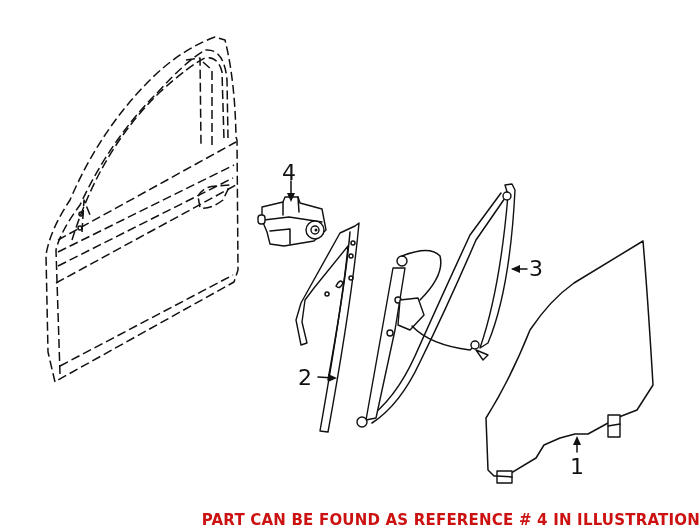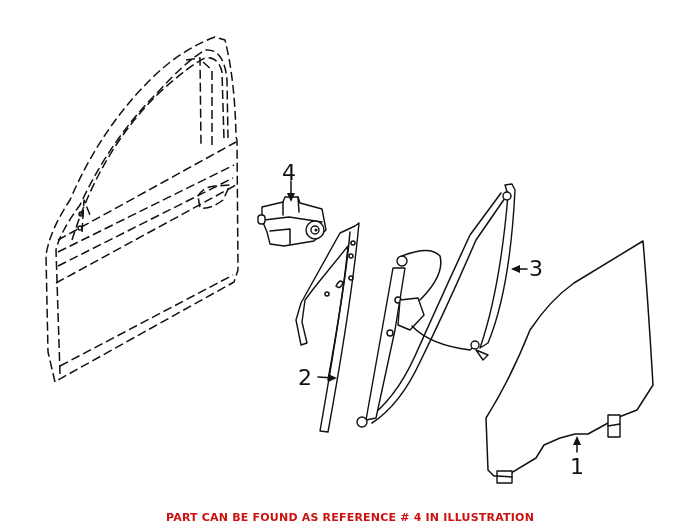--- a/index.html
+++ b/index.html
@@ -1,19 +1,19 @@
 <!DOCTYPE html>
 <html><head>
   <meta charset="utf-8">
   <style>
     html, body { margin: 0; padding: 0; background: #ffffff; }
     body { width: 700px; height: 529px; position: relative; overflow: hidden; font-family: "DejaVu Sans", sans-serif; }
     #diagram { position: absolute; left: 0; top: 0; width: 700px; height: 529px; }
     .callout { position: absolute; font-family: "DejaVu Sans", sans-serif; font-size: 22px; color: #111111; line-height: 1; }
-    #footer-text { position: absolute; left: 0; width: 700px; top: 511px; text-align: center; font-family: "DejaVu Sans", sans-serif; font-weight: bold; font-size: 11px; letter-spacing: 0.2px; }
+    #footer-text { position: absolute; left: 0; width: 700px; top: 511px; text-align: right; font-family: "DejaVu Sans", sans-serif; font-weight: bold; font-size: 15px; letter-spacing: 0.2px; }
     svg .ln { fill: none; stroke: #111; stroke-width: 1.5; stroke-linejoin: round; stroke-linecap: round; }
     svg .dash { fill: none; stroke: #111; stroke-width: 1.5; stroke-dasharray: 9 4; stroke-linejoin: round; }
     svg .fillw { fill: #fff; stroke: #111; stroke-width: 1.4; stroke-linejoin: round; }
   </style>
 </head>
 <body>
 
 <svg id="diagram" viewBox="0 0 700 529" xmlns="http://www.w3.org/2000/svg">
 
   <g>

